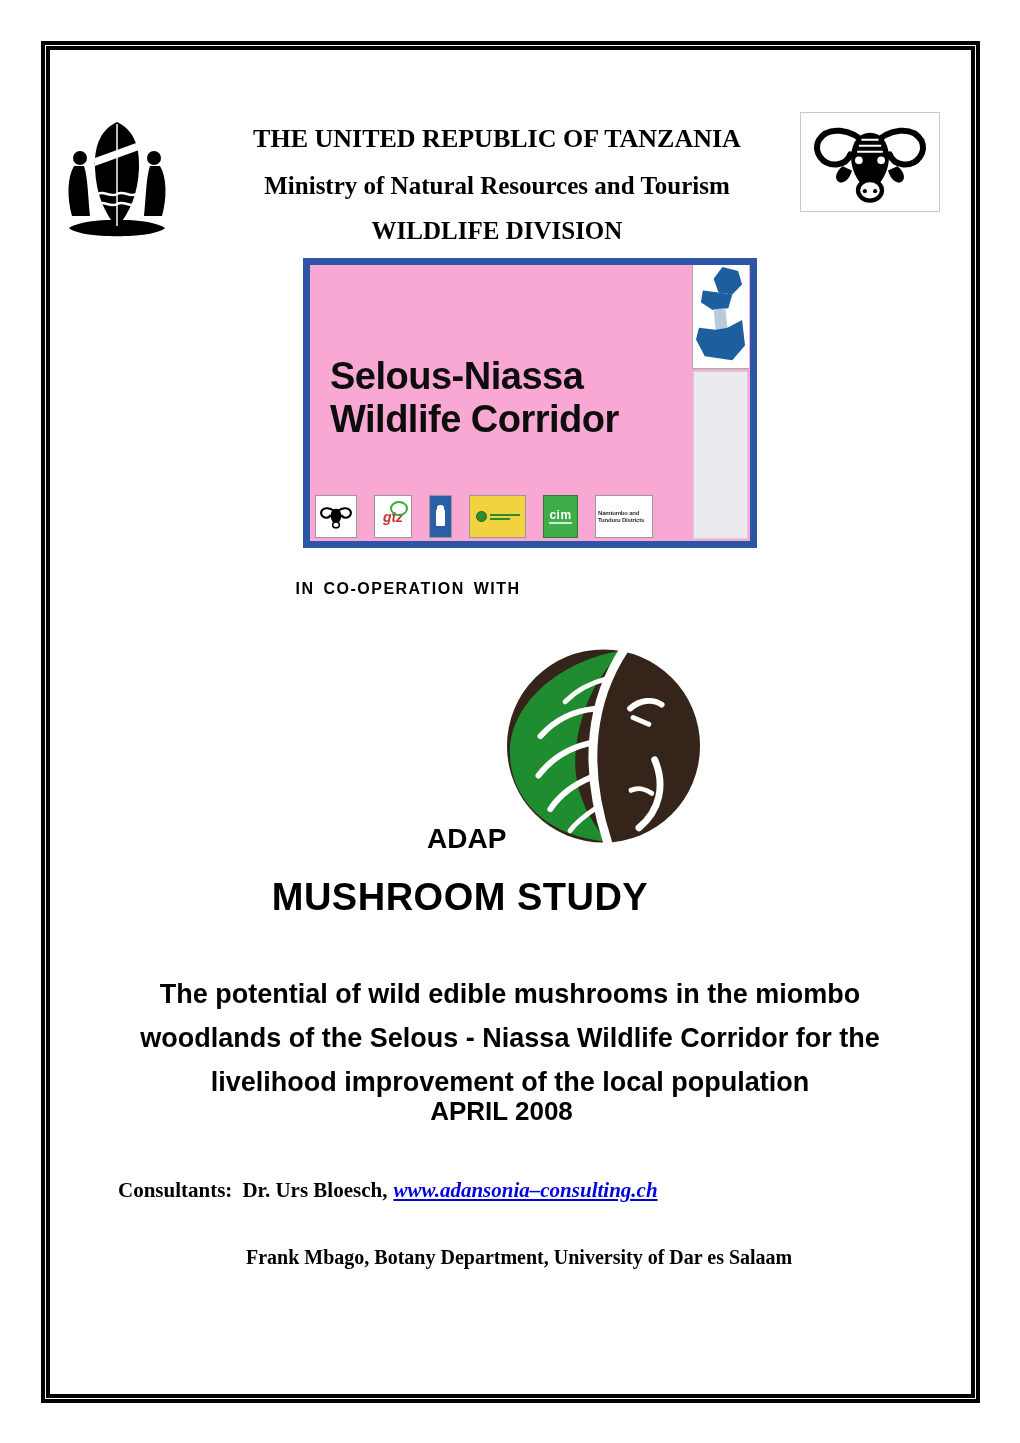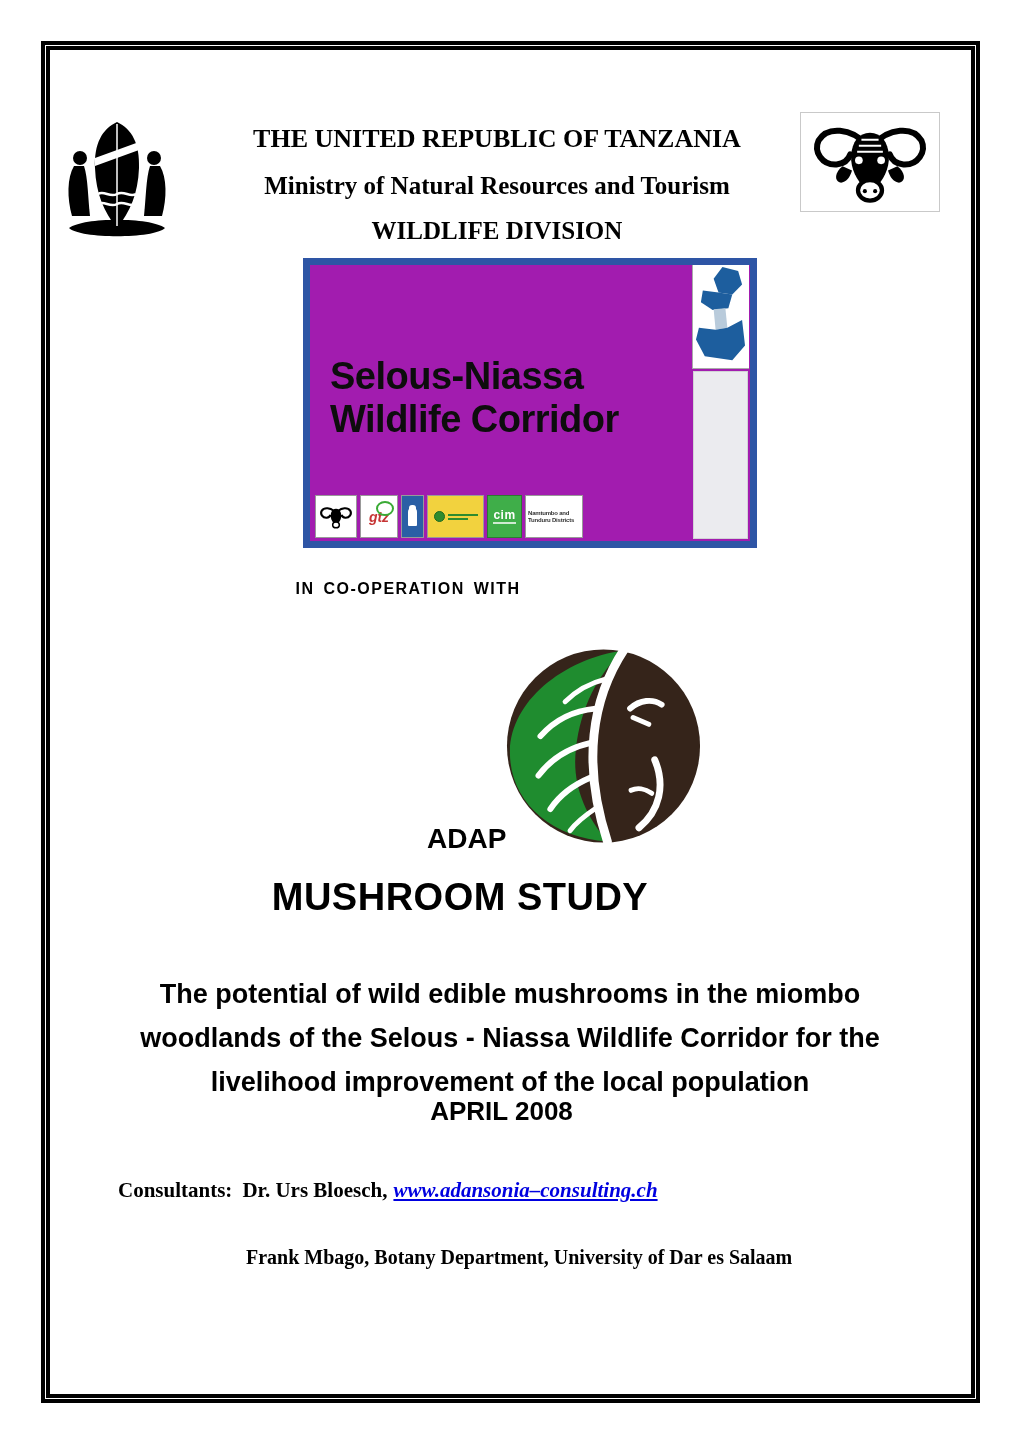--- a/index.html
+++ b/index.html
@@ -15,27 +15,27 @@
   
   .coa { left:64px; top:114px; width:106px; height:132px; }
   .hdr { left:187px; width:620px; text-align:center; font-weight:bold; font-family:"Liberation Serif", serif; }
   .hdr-country  { top:124px; font-size:26px; }
   .hdr-ministry { top:172px; font-size:25px; }
   .hdr-division { top:217px; font-size:25px; }
   .buffalo-box { left:800px; top:112px; width:140px; height:100px; border:1px solid #c9c9c9; background:#fff;
                  display:flex; align-items:center; justify-content:center; }
 
   
-  .snwc { left:303px; top:258px; width:454px; height:290px; border:7px solid #2e55a5; background:#a21caf; }
+  .snwc { left:303px; top:258px; width:454px; height:290px; border:7px solid #2e55a5; background:#f9a8d4; }
   .snwc-map-box { position:absolute; top:0; right:1px; width:57px; height:104px; background:#fff;
                   border-left:1px solid #aaa; border-bottom:1px solid #aaa; }
   .snwc-gray-col { position:absolute; top:106px; right:2px; width:55px; bottom:2px; background:#ebebef; border:1px solid #d2d2d6; }
   .snwc-title { position:absolute; left:20px; top:90px; font-family:"Liberation Sans", sans-serif;
                 font-weight:bold; font-size:38px; line-height:43px; color:#0d0d0d; letter-spacing:-0.5px; }
-  .snwc-strip { position:absolute; left:5px; bottom:3px; height:43px; display:flex; gap:3px; align-items:stretch;
+  .snwc-strip { position:absolute; left:5px; bottom:3px; height:43px; display:flex; gap:17px; align-items:stretch;
                 font-family:"Liberation Sans", sans-serif;justify-content:space-between; }
   .strip-box { border:1px solid #999; background:#fff; display:flex; align-items:center; justify-content:center; position:relative; }
   .sb-buffalo { width:42px; }
   .sb-gtz { width:38px; }
   .gtz-text { color:#c63434; font-weight:bold; font-style:italic; font-size:14px; line-height:1; }
   .gtz-ring { position:absolute; right:3px; top:5px; width:18px; height:15px; border:2px solid #3aaa35; border-radius:50%; }
   .sb-undp { width:23px; background:#2a5fa5; }
   .undp-emblem { width:9px; height:18px; background:#fff; border-radius:4px 4px 1px 1px;
                  box-shadow:0 -4px 0 -1px #fff; }
   .sb-gef { width:57px; background:#f2d23e; gap:3px; }

